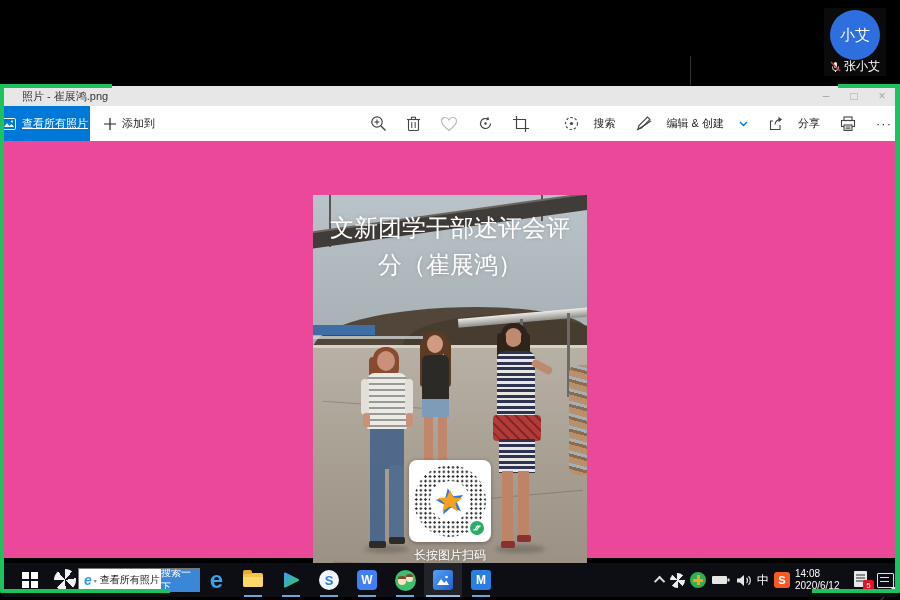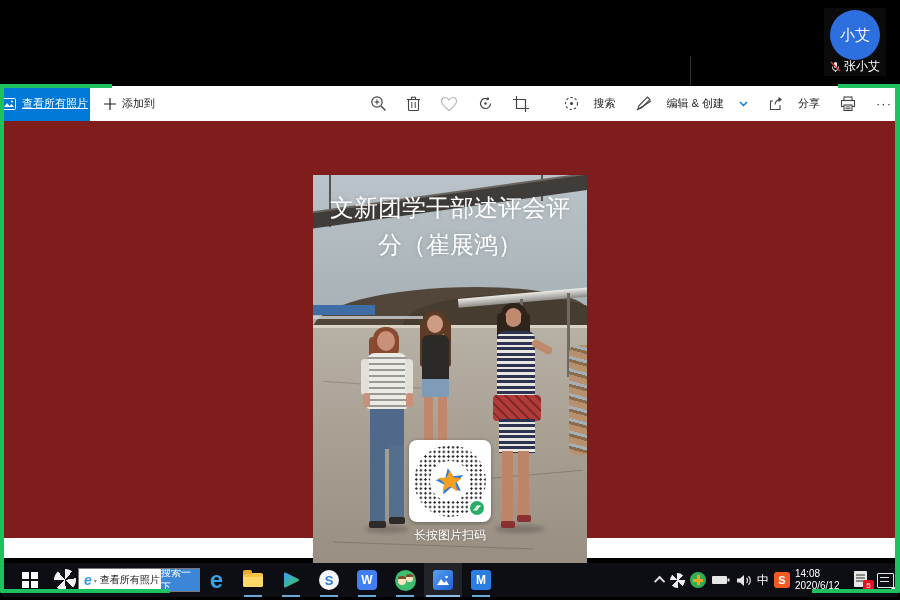--- a/index.html
+++ b/index.html
@@ -33,21 +33,21 @@
   .toolbar { height:35px; background:#fff; position:relative; display:flex; align-items:center; }
   .view-all { width:90px; height:35px; background:#0078d7; color:#fff; font-size:11px;
               display:flex; align-items:center; justify-content:center; gap:6px; cursor:default;text-decoration:underline; }
   .add-to { margin-left:14px; display:flex; align-items:center; gap:6px; font-size:11px; color:#222; }
   .tb-center { position:absolute; left:370px; top:0; height:35px; display:flex; align-items:center; gap:19px; }
   .tb-right { position:absolute; right:8px; top:0; height:35px; display:flex; align-items:center; gap:20px; }
   .tb-item { display:flex; align-items:center; gap:15px; font-size:11px; color:#222; }
   .ticon { display:flex; align-items:center; justify-content:center; }
   .more-dots { font-size:13px; color:#333; letter-spacing:1px; }
 
-  .content { position:relative; height:417px; background:#7f1d1d;padding-left:8px; }
+  .content { position:relative; height:417px; background:#ec4899;padding-left:8px; }
   .expand { position:absolute; left:872px; top:448px; width:20px; height:20px; }
 
   
   .photo { position:absolute; left:313px; top:54px; width:274px; height:397px; overflow:hidden; background:#a9b2b6; }
   .sky { position:absolute; left:0; top:0; right:0; height:152px; background:linear-gradient(#b9c3c9,#a6afb3); }
   .pole { position:absolute; width:2px; background:#5a5550; }
   .beam { position:absolute; left:-12px; top:40px; width:300px; height:15px; background:#403c39;
           transform:rotate(-8deg); transform-origin:left center; box-shadow:0 -2px 0 #6a655f; }
   .hills { position:absolute; left:0; top:112px; right:0; height:42px; background:#52463a;
            border-radius:60% 40% 0 0 / 100% 55% 0 0; }
@@ -167,20 +167,28 @@
           <path d="M2.5 5.5v1a3 3 0 0 0 6 0v-1" stroke="#eee" stroke-width="1" fill="none"></path>
           <line x1="5.5" y1="9.5" x2="5.5" y2="11" stroke="#eee" stroke-width="1"></line>
           <line x1="1" y1="1" x2="10" y2="10" stroke="#d93b3b" stroke-width="1.4"></line>
         </svg>
       </span>
       <span>张小艾</span>
     </div>
   </div>
 
   <div class="app">
+    <div class="titlebar">
+      <span class="wtitle">照片 - 崔展鸿.png</span>
+      <div class="wbtns">
+        <span class="wbtn">–</span>
+        <span class="wbtn">□</span>
+        <span class="wbtn">×</span>
+      </div>
+    </div>
 
     <div class="toolbar">
       <div class="view-all">
         <span class="ticon">
           <svg width="14" height="12" viewBox="0 0 14 12">
             <rect x="0.5" y="0.5" width="13" height="11" rx="1" fill="none" stroke="#fff"></rect>
             <path d="M2 9l3-4 2.5 3 2-2L12 9z" fill="#fff"></path>
             <circle cx="10" cy="3.5" r="1" fill="#fff"></circle>
           </svg>
         </span>

